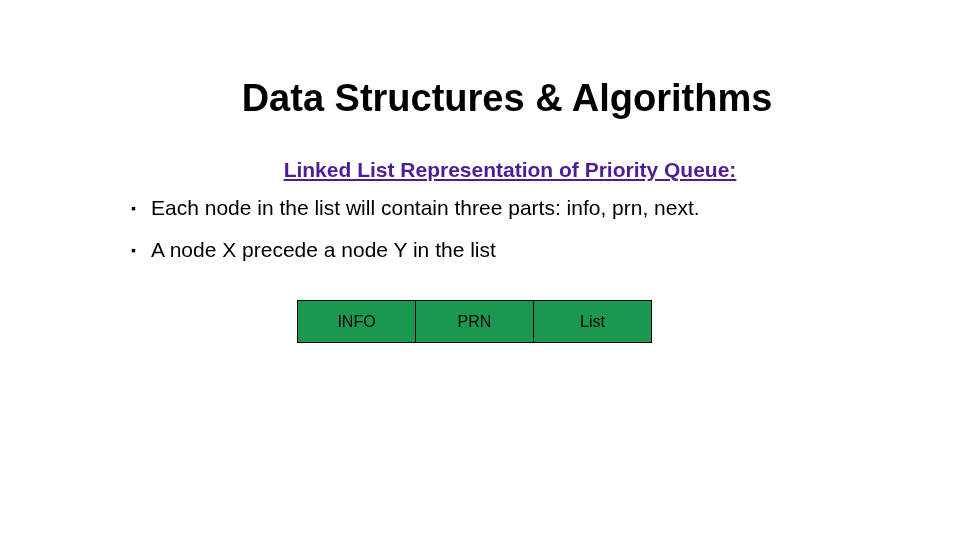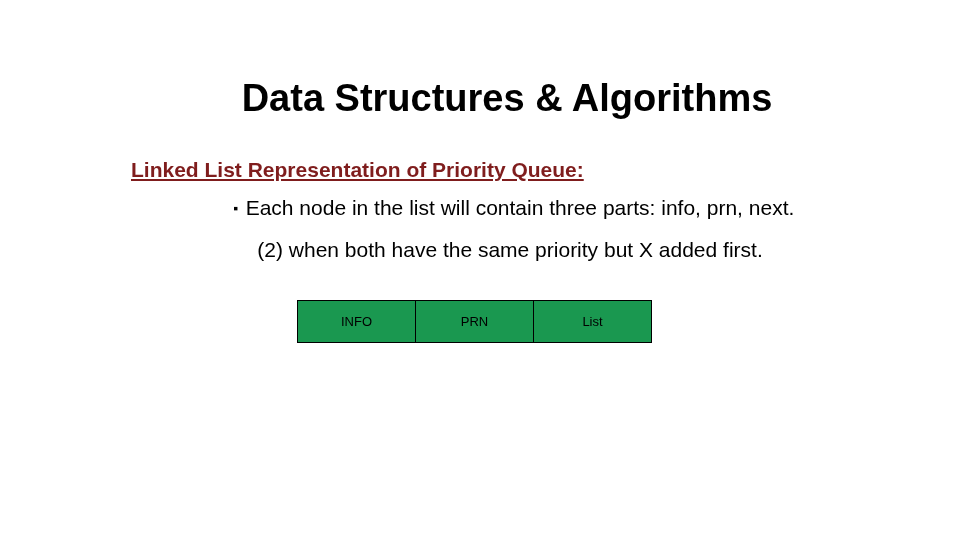--- a/index.html
+++ b/index.html
@@ -12,65 +12,65 @@
     text-align: center;
     margin-top: 10px;
     margin-bottom: 38px;
   }
   .body {
     padding-left: 6px;
   }
   .subtitle {
     font-size: 21px;
     font-weight: bold;
-    color: #7f1d1d;
+    color: #4c1d95;
     text-decoration: underline;
     margin-bottom: 10px;
+    text-align: center;
   }
   .line {
     font-size: 21px;
     color: #000;
     line-height: 1.55;
-    text-align: center;
   }
   .bullet::before {
     content: "\25AA";
     font-size: 14px;
     display: inline-block;
     width: 20px;
     vertical-align: 2px;
   }
   .node-diagram {
     margin-top: 34px;
     margin-left: 190px;
     border-collapse: collapse;
   }
   .node-diagram td {
     background: #1a9850;
     border: 1px solid #000;
     color: #000;
-    font-size: 13px;
+    font-size: 16px;
     text-align: center;
     vertical-align: middle;
     width: 118px;
     height: 42px;
     font-weight: normal;
   }
 </style>
 </head>
 <body>
 
 <div class="slide">
 
   <h1 class="title">Data Structures &amp; Algorithms</h1>
 
   <div class="body">
     <div class="subtitle">Linked List Representation of Priority Queue:</div>
     <div class="line bullet">Each node in the list will contain three parts: info, prn, next.</div>
-    <div class="line">(2) when both have the same priority but X added first.</div>
+    <div class="line bullet">A node X precede a node Y in the list</div>
   </div>
 
   <table class="node-diagram">
     <tbody>
         <tr>
       <td>INFO</td>
       <td>PRN</td>
       <td>List</td>
     </tr>
   </tbody>

